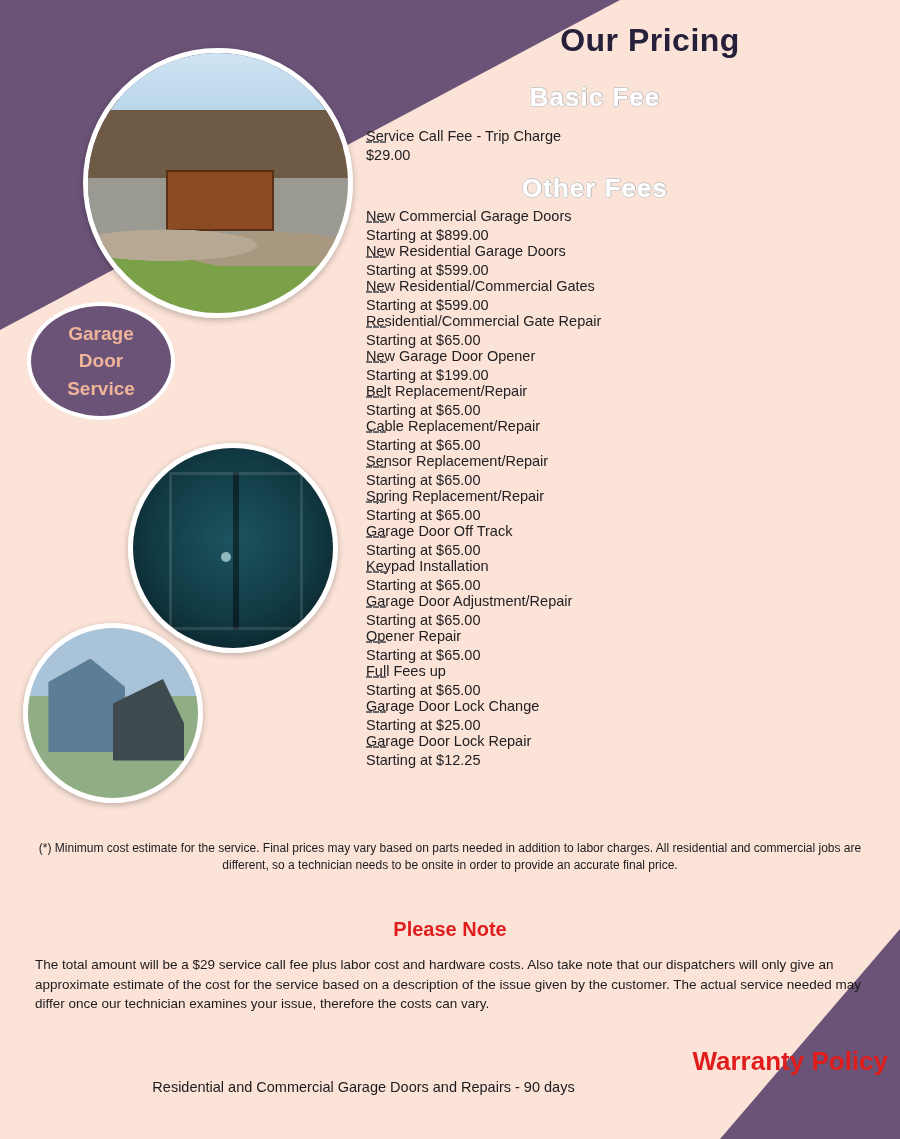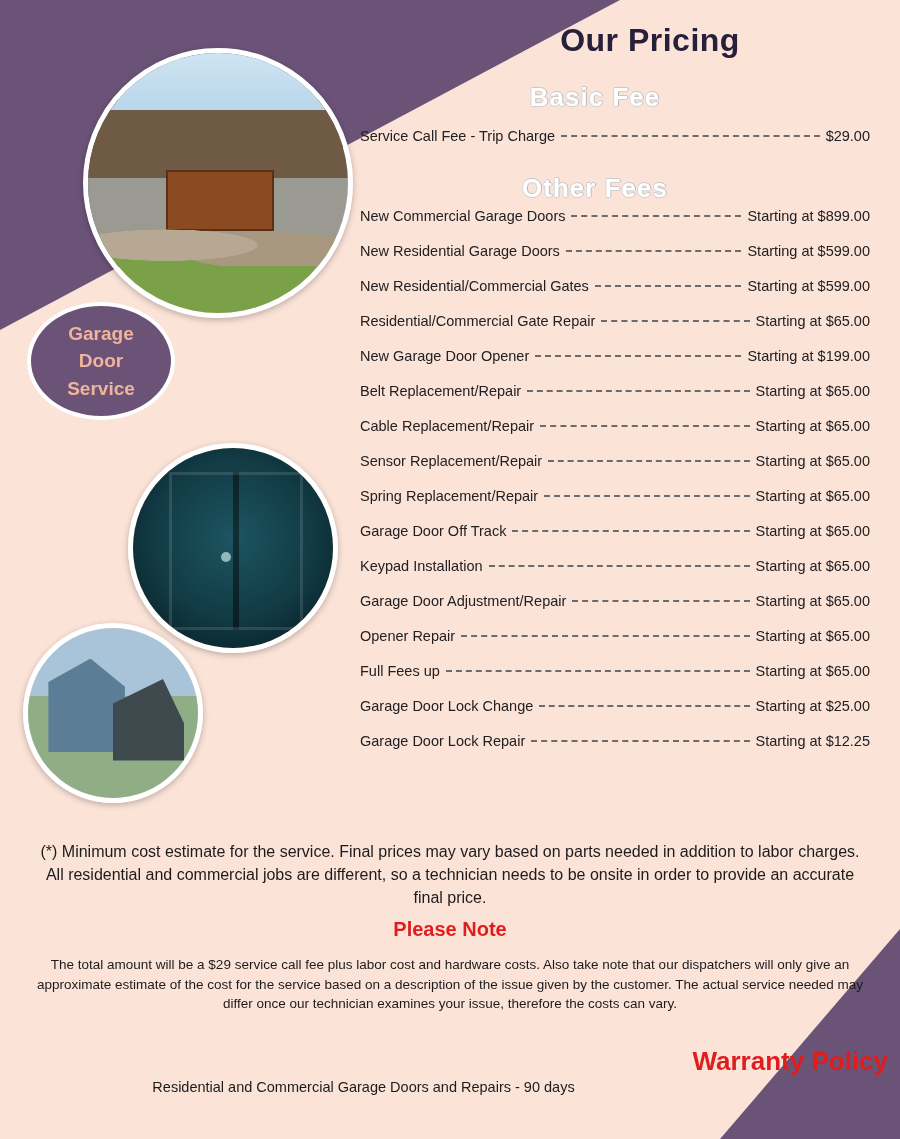--- a/index.html
+++ b/index.html
@@ -193,56 +193,56 @@
   }
   .list-basic { top: 128px; }
   .list-other { top: 208px; }
 
   .price-row {
     display: flex;
     align-items: baseline;
     font-size: 14.5px;
     color: #232023;
     height: 35px;
+    flex-direction: column;
   }
   .price-row .label { white-space: nowrap; }
   .price-row .dots {
     flex: 1 1 auto;
     margin: 0 6px;
     border-bottom: 2px dashed #6d6a6d;
     position: relative;
     top: -4px;
     min-width: 20px;
   }
   .price-row .value { white-space: nowrap; }
 
   
   .footnote {
     position: absolute;
     left: 35px; top: 840px;
     width: 830px;
     text-align: center;
-    font-size: 16px;
+    font-size: 12px;
     line-height: 1.45;
     color: #1d1b1d;
   }
   .note-title {
     position: absolute;
     left: 0; top: 918px;
     width: 900px;
     text-align: center;
     font-size: 20px;
     font-weight: bold;
     color: #e01d1d;
   }
   .note-body {
     position: absolute;
     left: 35px; top: 955px;
     width: 830px;
-    text-align: center;
     font-size: 13.5px;
     line-height: 1.45;
     color: #1d1b1d;
   }
   .warranty-title {
     position: absolute;
     left: 0; top: 1046px;
     width: 888px;
     text-align: right;
     font-size: 26px;

